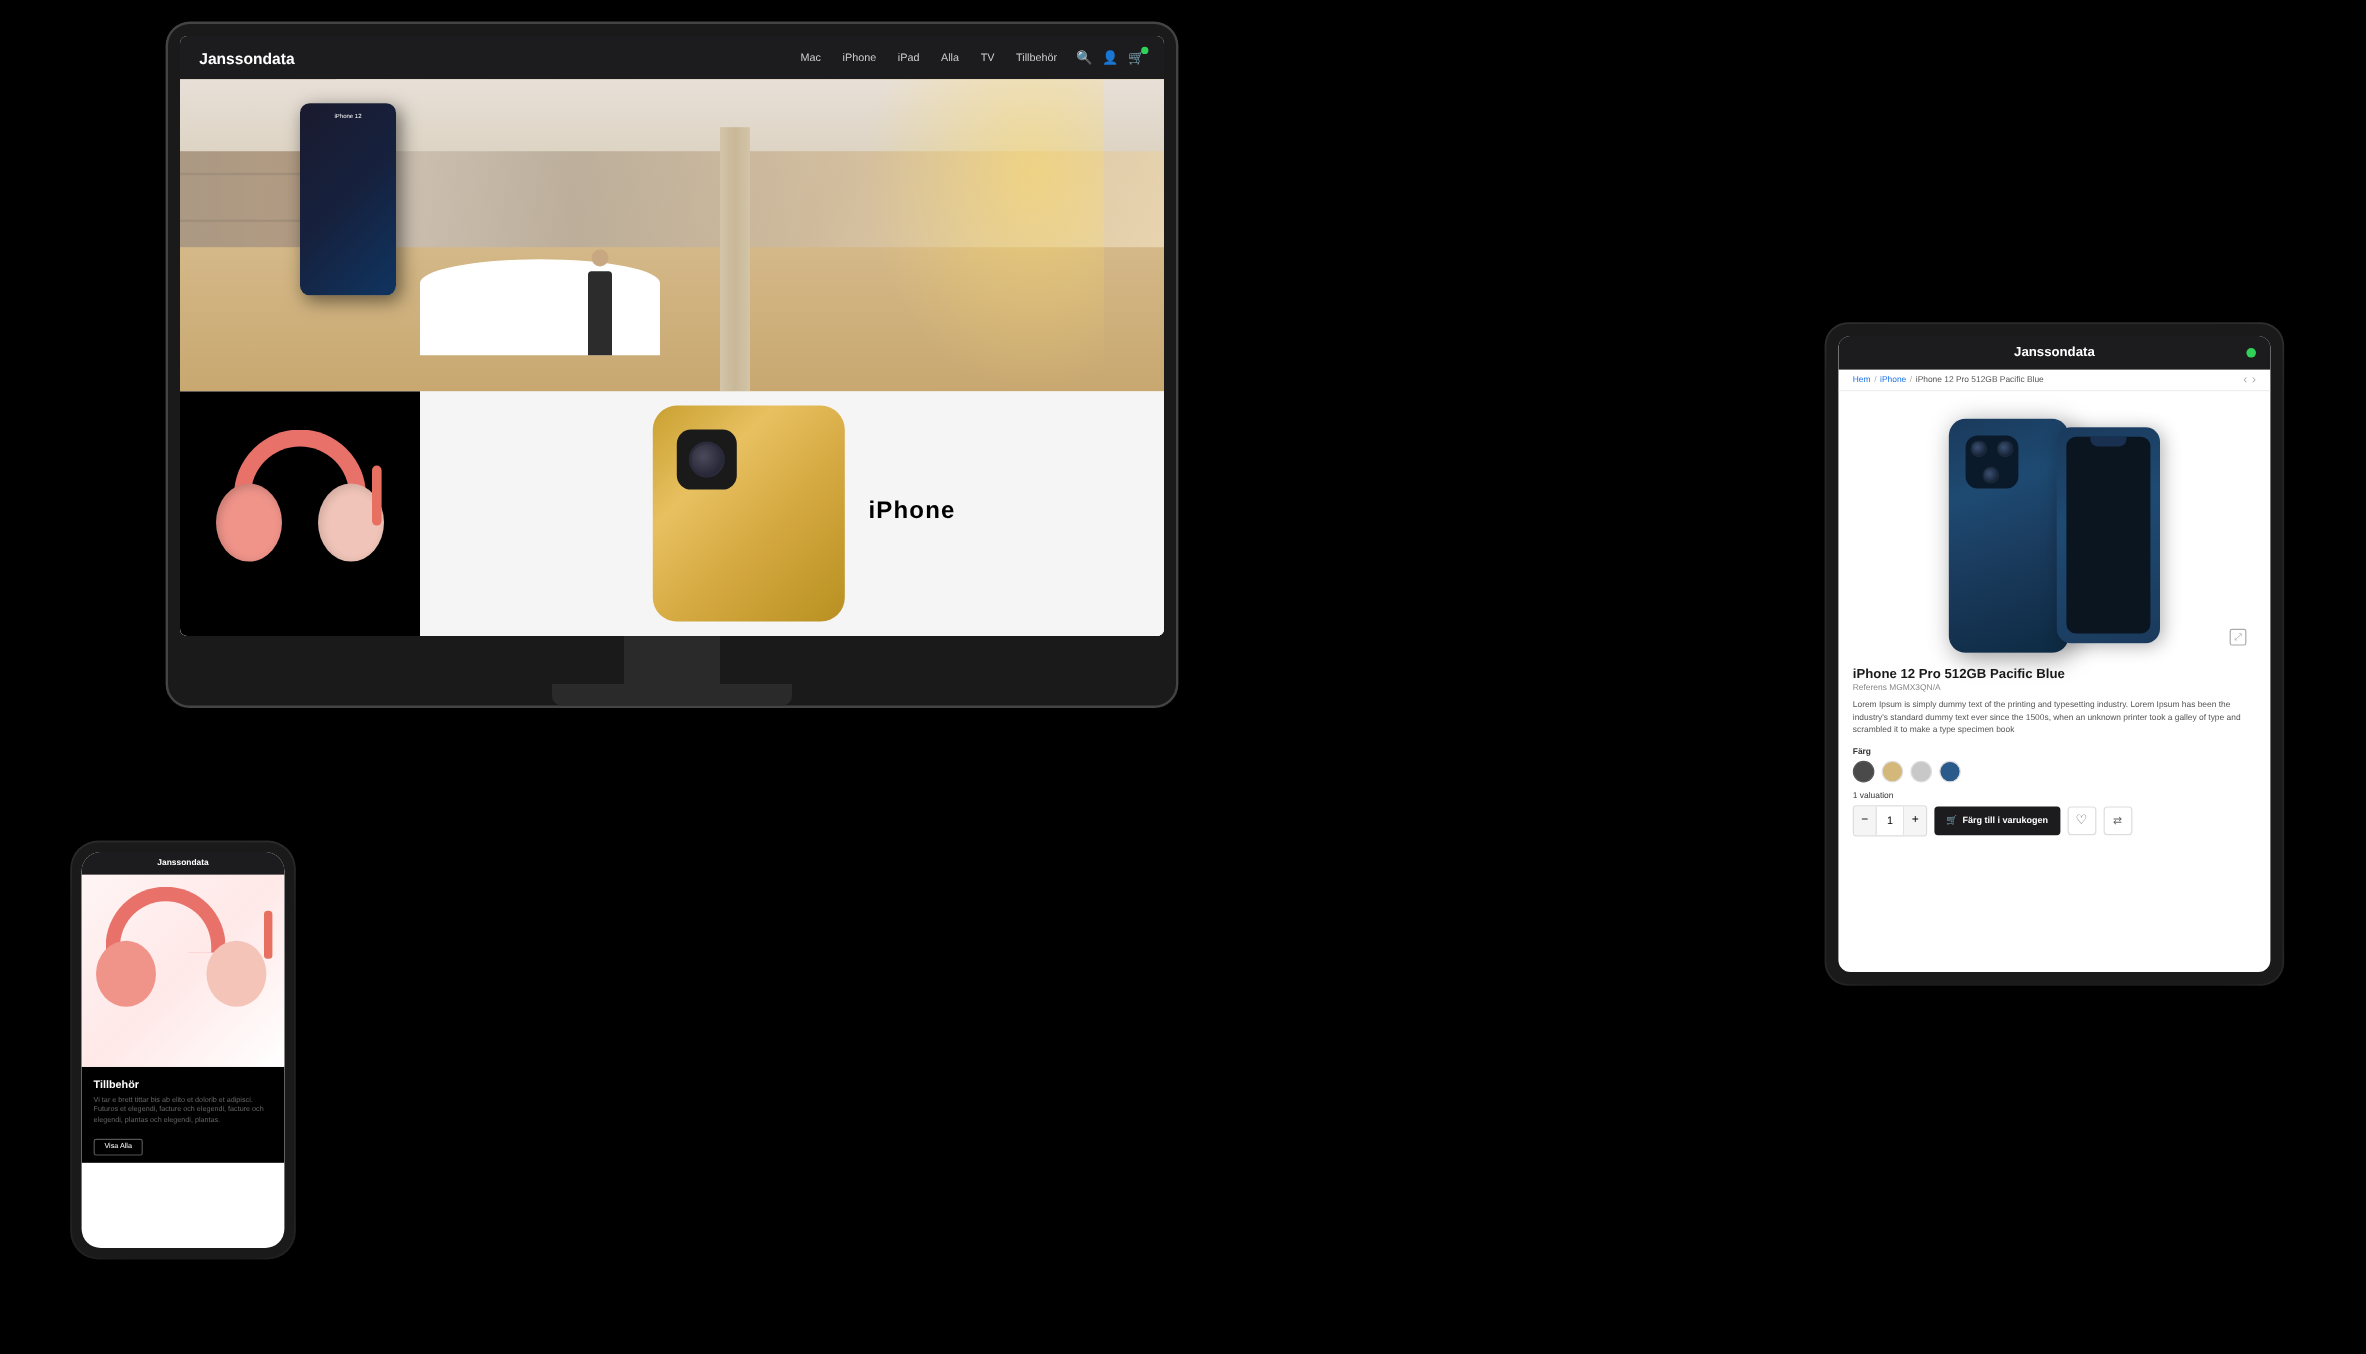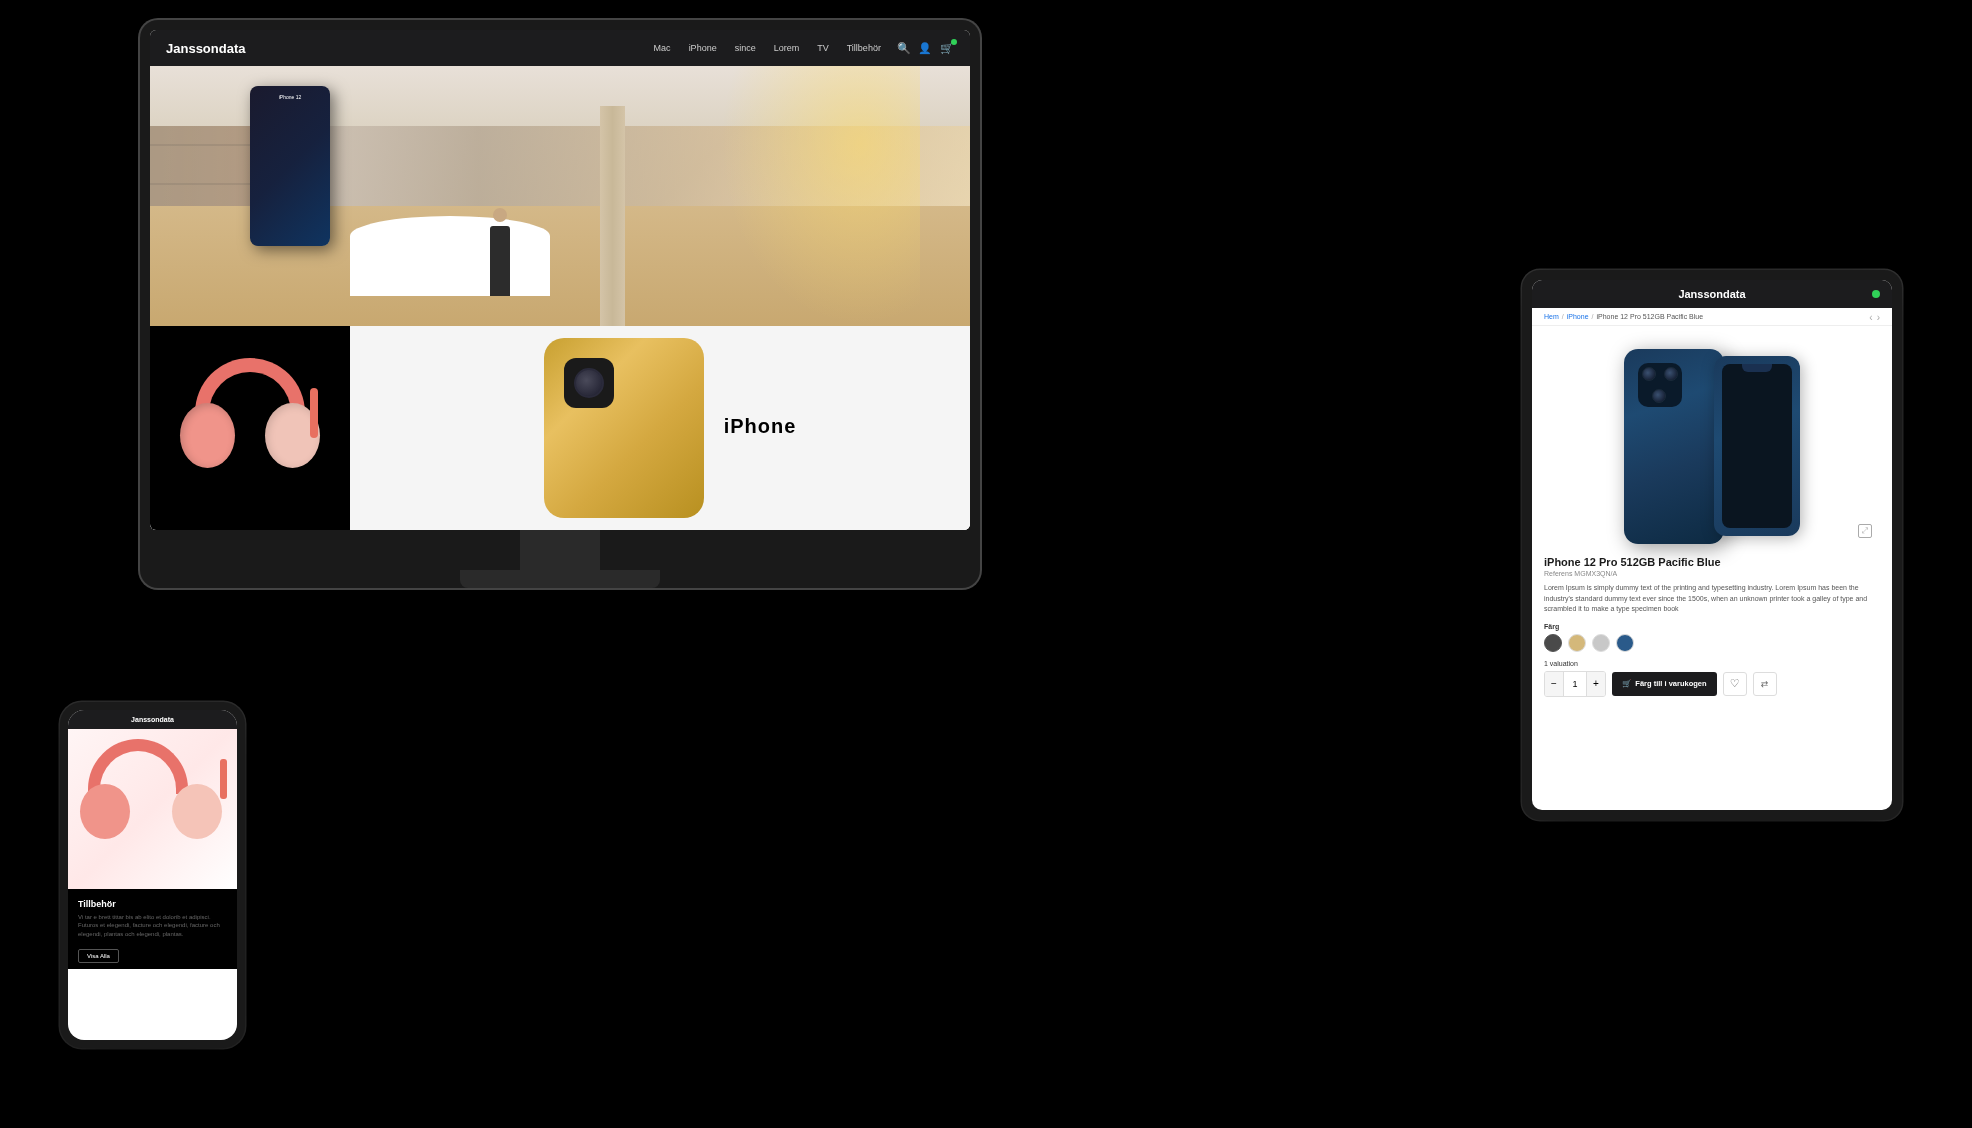--- a/index.html
+++ b/index.html
@@ -774,22 +774,22 @@
 
 <div class="monitor-wrap">
   <div class="monitor-screen-border">
     <div class="monitor-screen">
 
       <nav class="mon-nav">
         <span class="mon-logo">Janssondata</span>
         <div class="mon-nav-links">
           <a class="mon-nav-link">Mac</a>
           <a class="mon-nav-link">iPhone</a>
-          <a class="mon-nav-link">since</a>
-          <a class="mon-nav-link">Lorem</a>
+          <a class="mon-nav-link">iPad</a>
+          <a class="mon-nav-link">Alla</a>
           <a class="mon-nav-link">TV</a>
           <a class="mon-nav-link">Tillbehör</a>
         </div>
         <div class="mon-nav-icons">
           <span class="mon-icon">🔍</span>
           <span class="mon-icon">👤</span>
           <span class="mon-icon cart-badge">
             🛒
             <span class="cart-dot"></span>
           </span>

